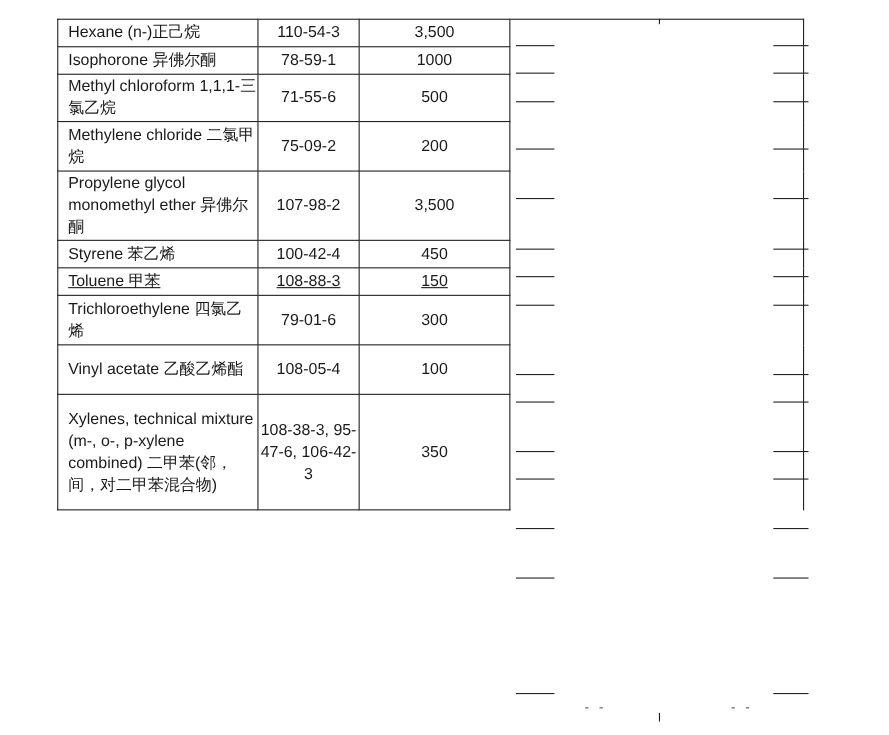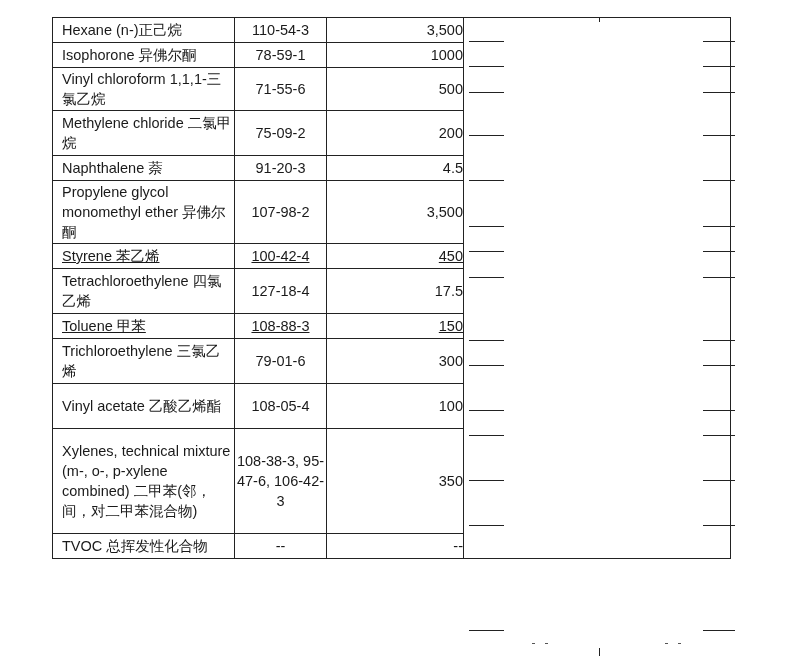--- a/index.html
+++ b/index.html
@@ -2,21 +2,21 @@
 <html><head>
 <meta charset="utf-8">
 <style>
   html, body { margin:0; padding:0; background:#ffffff; }
   body { width:808px; height:668px; position:relative; overflow:hidden;
          font-family:"Liberation Sans", "DejaVu Sans", sans-serif; color:#1a1a1a; }
   .tbl { position:absolute; left:52px; top:17px; border-collapse:collapse; table-layout:fixed; }
   .tbl td { border:1.3px solid #222; padding:0 0 0 9px; font-size:14.5px; line-height:20px; vertical-align:middle; }
   .tbl td.name { width:172px; text-align:left; }
   .tbl td.cas { width:91px; text-align:center; padding:0; }
-  .tbl td.val { width:136px; text-align:right; padding:0; }
+  .tbl td.val { width:136px; text-align:center; padding:0; }
   .tbl td.empty { width:266px; border-top:none; border-bottom:none; padding:0; }
   .seg { position:absolute; height:1.3px; background:#222; }
   .vtick { position:absolute; width:1.3px; background:#222; }
   .dot { position:absolute; width:3px; height:1px; background:#555; }
 </style>
 </head>
 <body>
 
 <table class="tbl">
   <tbody id="tbody">
@@ -26,84 +26,66 @@
         <td class="val">3,500</td>
         <td class="empty" style="border-top: 1.3px solid rgb(34, 34, 34);"></td>
       </tr>
       <tr style="height: 25px;">
         <td class="name">Isophorone 异佛尔酮</td>
         <td class="cas">78-59-1</td>
         <td class="val">1000</td>
         <td class="empty"></td>
       </tr>
       <tr style="height: 43px;">
-        <td class="name">Vinyl chloroform 1,1,1-三氯乙烷</td>
+        <td class="name">Methyl chloroform 1,1,1-三氯乙烷</td>
         <td class="cas">71-55-6</td>
         <td class="val">500</td>
         <td class="empty"></td>
       </tr>
       <tr style="height: 45px;">
         <td class="name">Methylene chloride 二氯甲烷</td>
         <td class="cas">75-09-2</td>
         <td class="val">200</td>
         <td class="empty"></td>
       </tr>
-      <tr style="height: 25px;">
-        <td class="name">Naphthalene 萘</td>
-        <td class="cas">91-20-3</td>
-        <td class="val">4.5</td>
-        <td class="empty"></td>
-      </tr>
       <tr style="height: 63px;">
         <td class="name">Propylene glycol monomethyl ether 异佛尔酮</td>
         <td class="cas">107-98-2</td>
         <td class="val">3,500</td>
         <td class="empty"></td>
       </tr>
-      <tr style="height: 25px; text-decoration: underline;">
+      <tr style="height: 25px;">
         <td class="name">Styrene 苯乙烯</td>
         <td class="cas">100-42-4</td>
         <td class="val">450</td>
-        <td class="empty"></td>
-      </tr>
-      <tr style="height: 45px;">
-        <td class="name">Tetrachloroethylene 四氯乙烯</td>
-        <td class="cas">127-18-4</td>
-        <td class="val">17.5</td>
         <td class="empty"></td>
       </tr>
       <tr style="height: 25px; text-decoration: underline;">
         <td class="name">Toluene 甲苯</td>
         <td class="cas">108-88-3</td>
         <td class="val">150</td>
         <td class="empty"></td>
       </tr>
       <tr style="height: 45px;">
-        <td class="name">Trichloroethylene 三氯乙烯</td>
+        <td class="name">Trichloroethylene 四氯乙烯</td>
         <td class="cas">79-01-6</td>
         <td class="val">300</td>
         <td class="empty"></td>
       </tr>
       <tr style="height: 45px;">
         <td class="name">Vinyl acetate 乙酸乙烯酯</td>
         <td class="cas">108-05-4</td>
         <td class="val">100</td>
         <td class="empty"></td>
       </tr>
       <tr style="height: 105px;">
         <td class="name">Xylenes, technical mixture (m-, o-, p-xylene combined) 二甲苯(邻，间，对二甲苯混合物)</td>
         <td class="cas">108-38-3, 95-47-6, 106-42-3</td>
         <td class="val">350</td>
         <td class="empty"></td>
-      </tr>
-      <tr style="height: 25px;">
-        <td class="name">TVOC 总挥发性化合物</td>
-        <td class="cas">--</td>
-        <td class="val">--</td>
-        <td class="empty" style="border-bottom: 1.3px solid rgb(34, 34, 34);"></td>
       </tr>
     </tbody>
 </table>
 
 <div id="overlay">
     <div class="seg" style="left: 469px; top: 41px; width: 35px;"></div>
     <div class="seg" style="left: 703px; top: 41px; width: 32px;"></div>
     <div class="seg" style="left: 469px; top: 66px; width: 35px;"></div>
     <div class="seg" style="left: 703px; top: 66px; width: 32px;"></div>
     <div class="seg" style="left: 469px; top: 92px; width: 35px;"></div>

